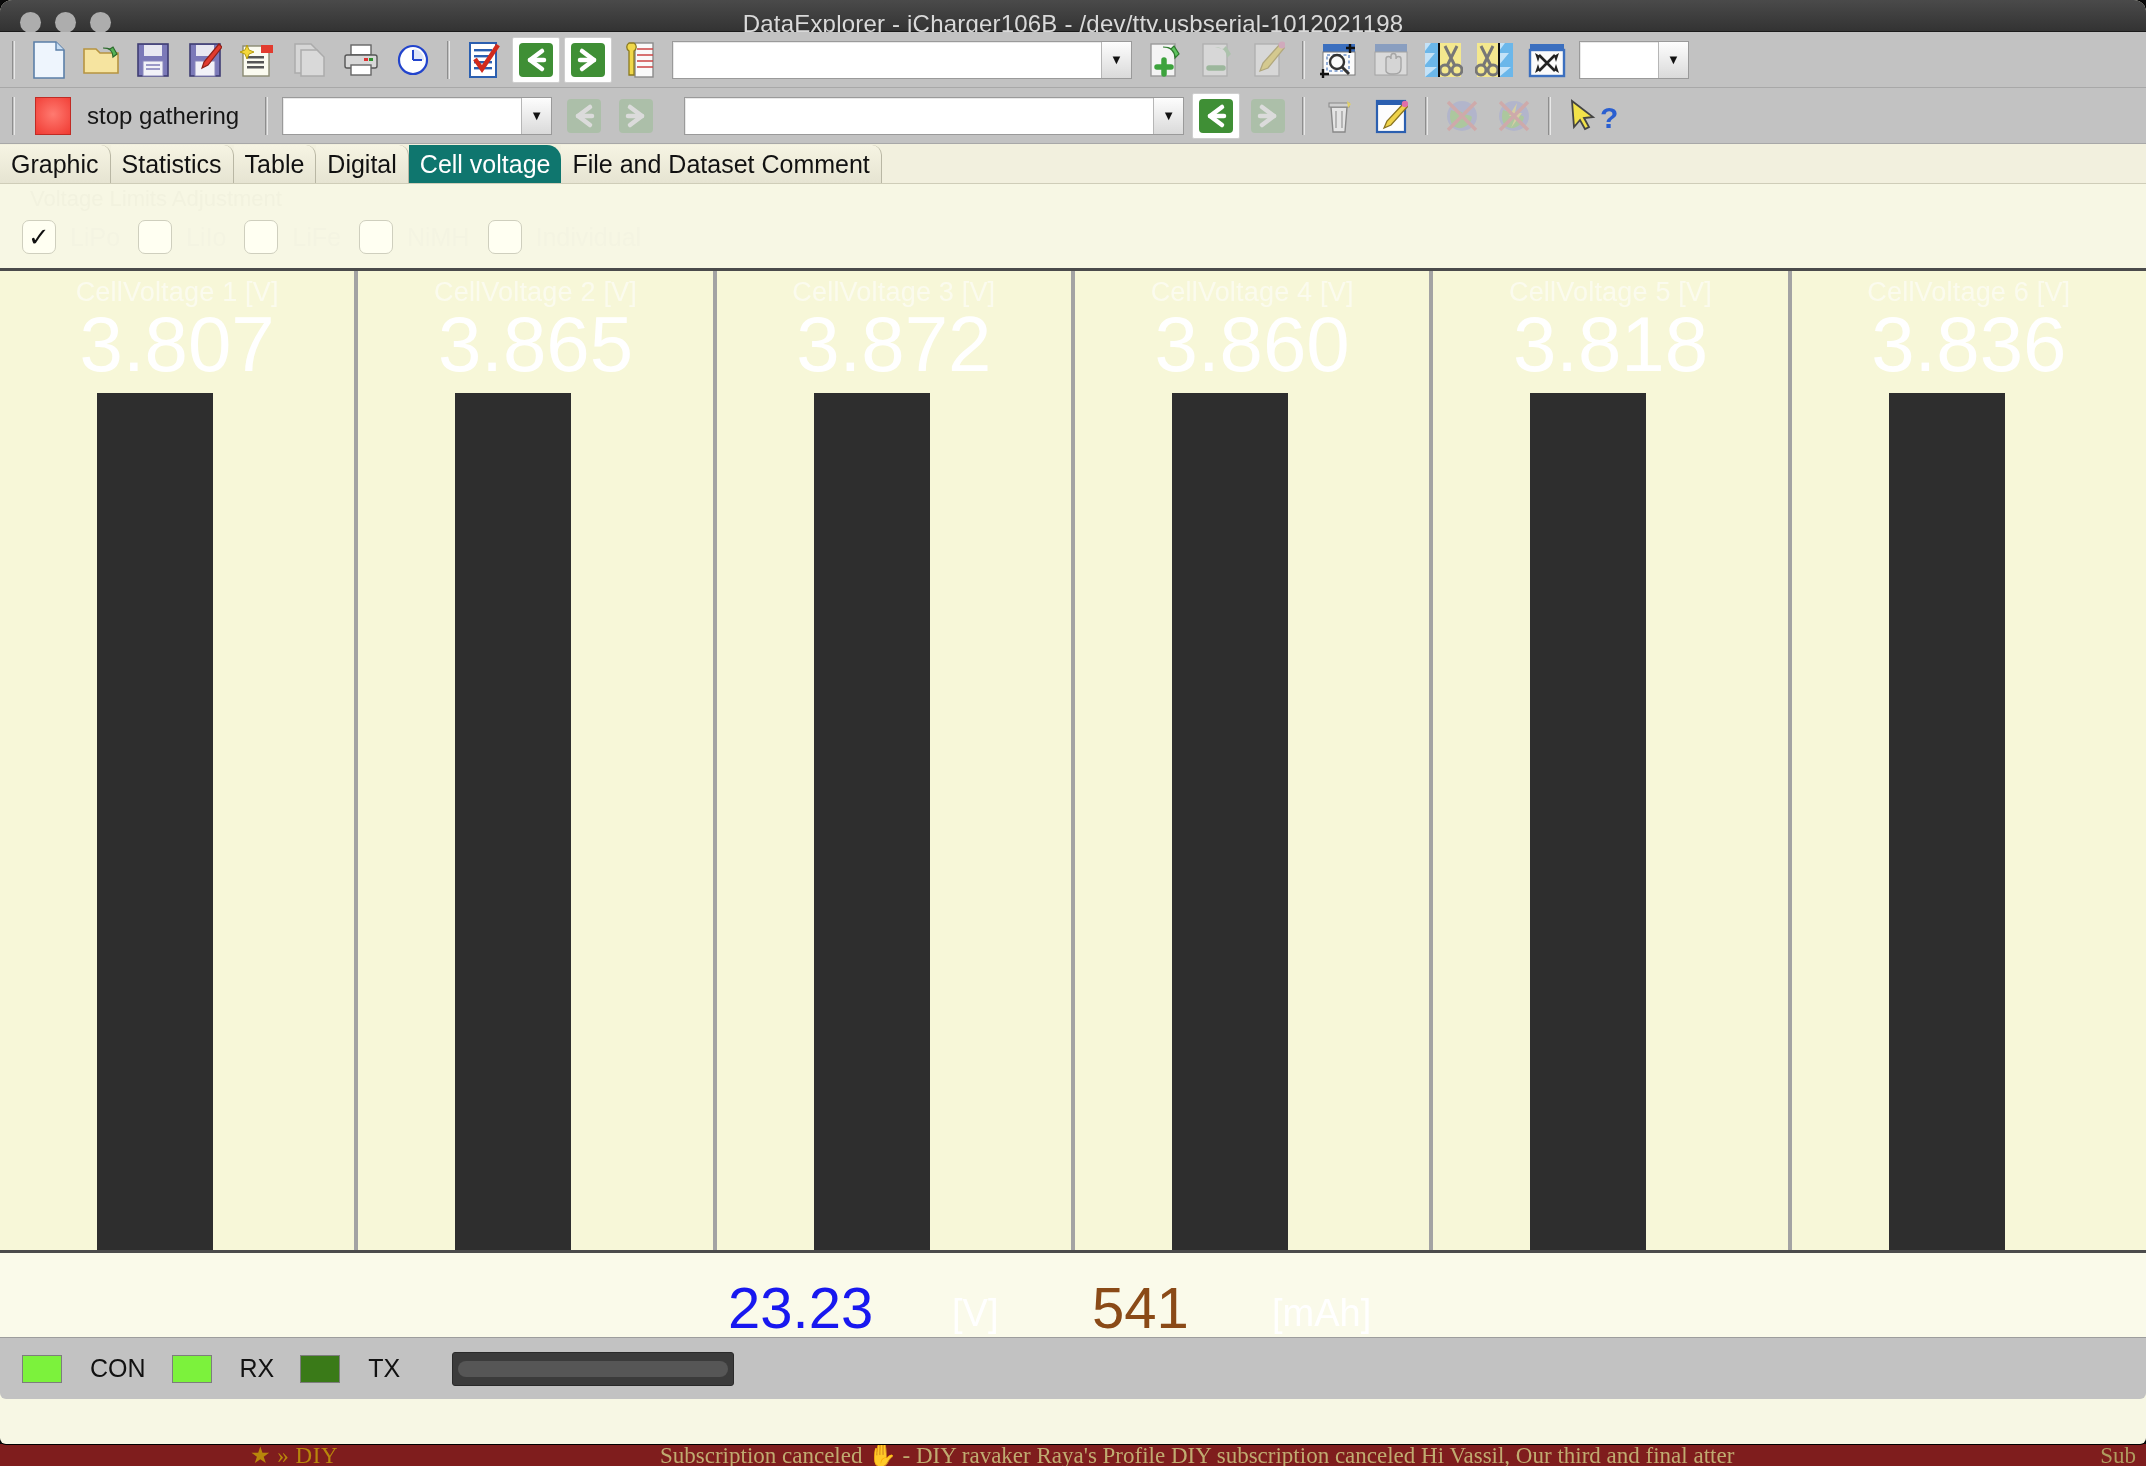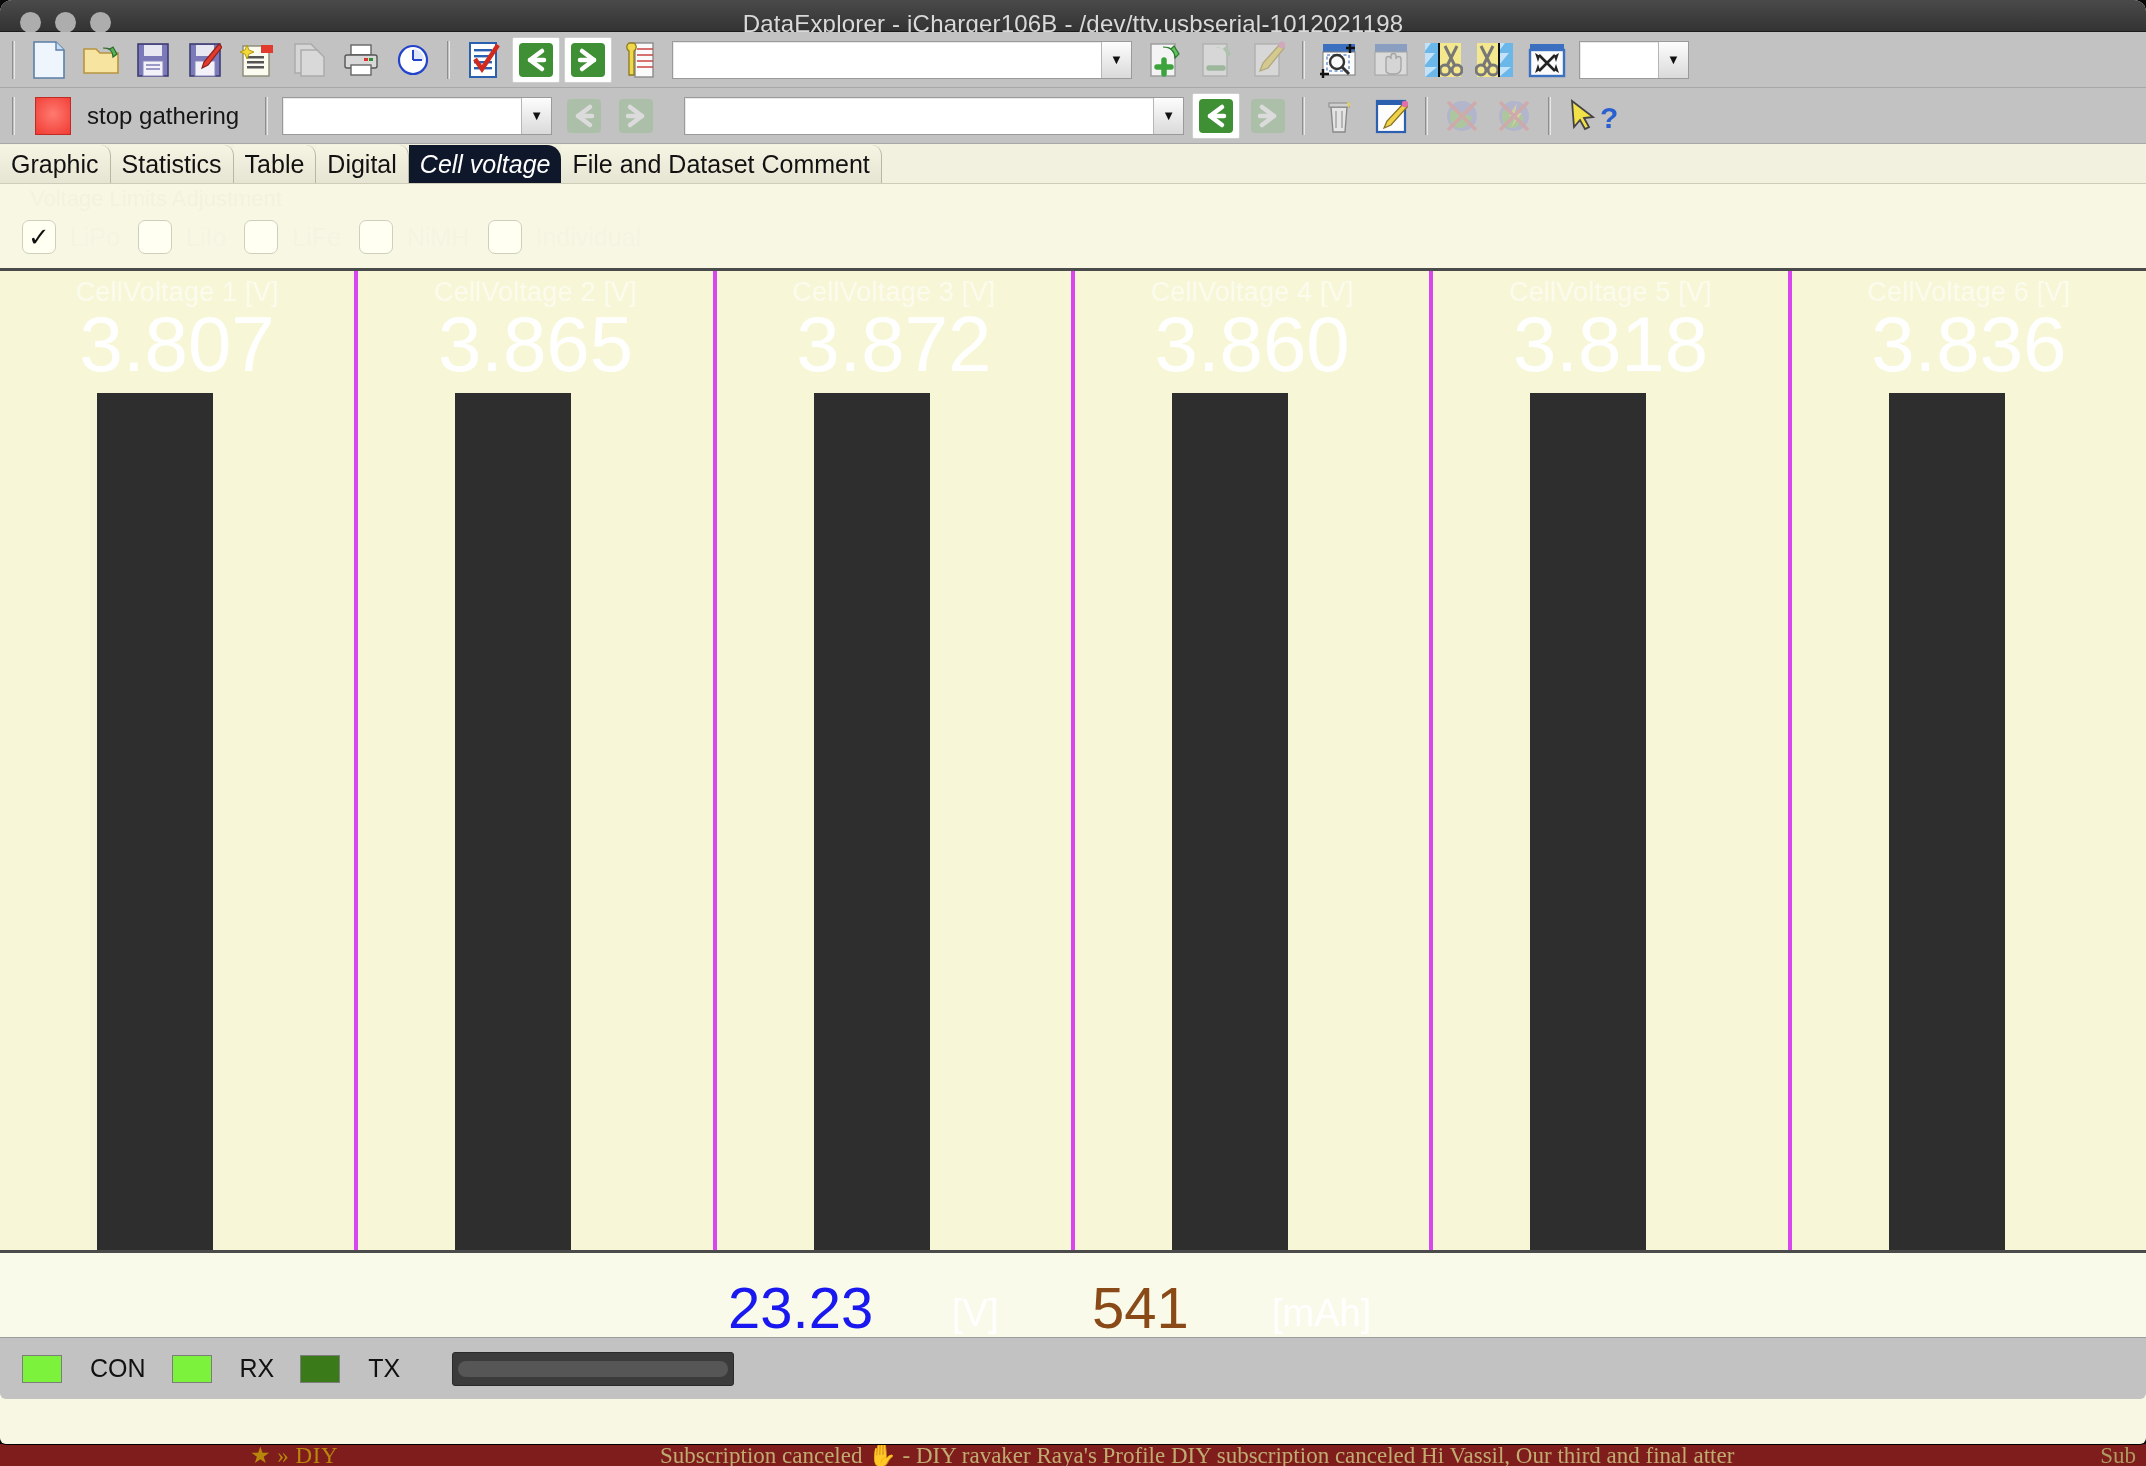--- a/index.html
+++ b/index.html
@@ -158,26 +158,25 @@
     font-size: 25px;
     line-height: 38px;
     color: #111;
     background: linear-gradient(#f6f4e3, #e6e4d2);
     border-right: 1px solid #b9b7a4;
     border-top-right-radius: 10px;
     white-space: nowrap;
   }
   .tab:first-child { border-left: none; }
   .tab.active {
-    background: #0f172a;
+    background: #0f766e;
     color: #ffffff;
     border-right: none;
     border-top-right-radius: 14px;
     z-index: 3;
-    font-style: italic;
   }
 
   
   #limits {
     position: relative;
     background: #f7f7e4;
     height: 84px;
   }
   #limits-title {
     position: absolute; left: 30px; top: 2px;
@@ -212,21 +211,21 @@
     height: 985px;
     background: #444;
     display: flex;
     border-top: 3px solid #4b4b4b;
     border-bottom: 3px solid #4b4b4b;
   }
   .cell {
     position: relative;
     flex: 1 1 0;
     background: #f7f7d8;
-    border-right: 4px solid #d946ef;
+    border-right: 4px solid #a3a3a3;
     overflow: hidden;
   }
   .cell:last-child { border-right: none; }
   .cell-title {
     position: absolute; left: 0; right: 0; top: 6px;
     text-align: center;
     font-size: 27px;
     color: #fbfbee;
     letter-spacing: .2px;
   }

